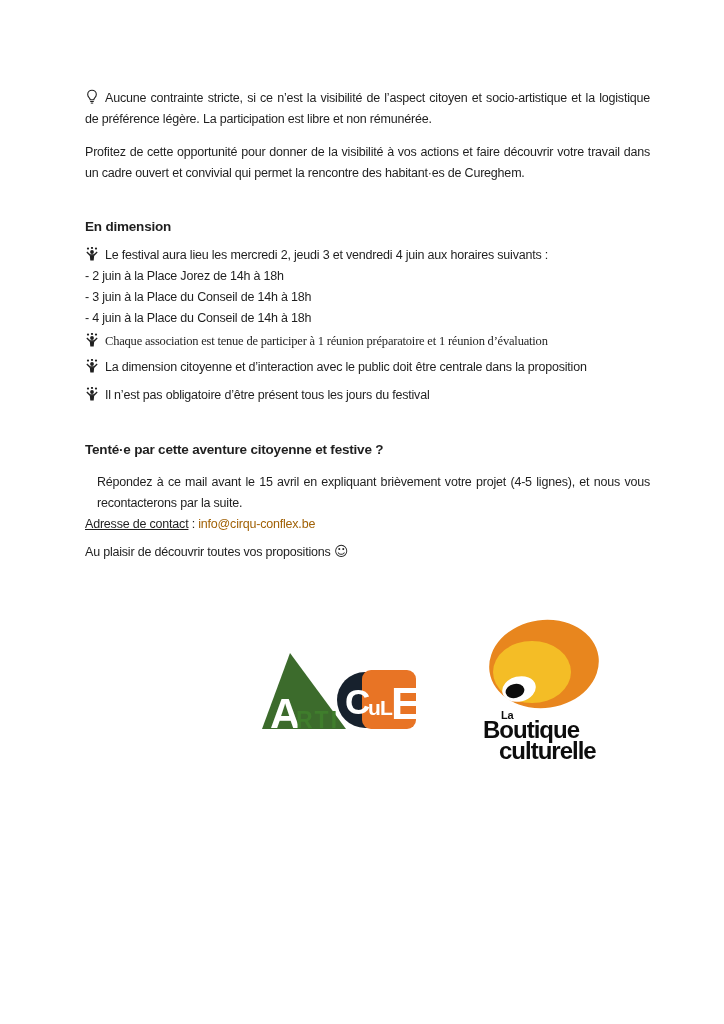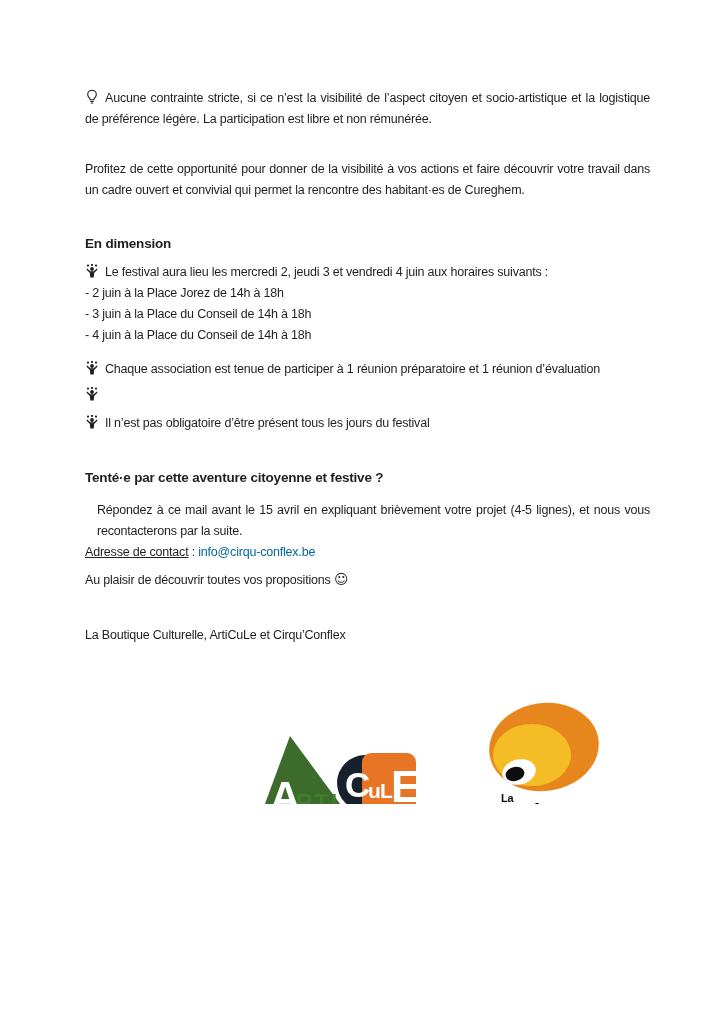--- a/index.html
+++ b/index.html
@@ -13,33 +13,33 @@
     font-size:12.5px;
     letter-spacing:-0.2px;
     line-height:21px;
     color:#1f1f1f;
     overflow:hidden;
   }
   p{margin:0;}
   .just{text-align:justify;}
   .icon{display:inline-block;vertical-align:-2px;margin-right:6px;}
   .icon svg{display:block;}
-  .p-opportunity{margin-top:29px;}
+  .p-opportunity{margin-top:12px;}
   .h-section{margin-top:32px;font-size:13.5px;font-weight:bold;letter-spacing:-0.2px;}
   .b-schedule{margin-top:8px;}
   .schedule-line{margin:0;}
-  .b-reunions{margin-top:13px;}
+  .b-reunions{margin-top:2px;font-family:Liberation Serif, serif;}
   .b-dimension{margin-top:5px;}
   .b-presence{margin-top:7px;}
   .h-invite{margin-top:33px;}
   .p-invite{margin-top:12px;}
   .p-invite span{display:block;text-align:justify;margin-left:12px;}
   .p-contact{margin-top:0;}
   .contact-label{text-decoration:underline;}
-  .email-link{color:#0369a1;text-decoration:none;cursor:pointer;}
+  .email-link{color:#a16207;text-decoration:none;cursor:pointer;}
   .p-closing{margin-top:6px;}
   .smiley{font-family:"DejaVu Sans",sans-serif;font-size:14px;letter-spacing:0;}
   .p-signature{margin-top:34px;}
   .logos{position:relative;margin-top:52px;height:160px;}
   .logo{position:absolute;}
   .logo svg{display:block;overflow:visible;}
   .logo-cirqu{left:0;top:14px;}
   .logo-articule{left:177px;top:34px;}
   .logo-boutique{left:390px;top:0;text-align:right;}
   svg text{font-family:"Liberation Sans",sans-serif;}
@@ -80,41 +80,40 @@
           <path d="M4.8 8.2 h4.4 l-.5 5.4 h-3.4 z"></path>
         </svg></span><span>Chaque association est tenue de participer à 1 réunion préparatoire et 1 réunion d’évaluation</span></p>
 
   <p class="b-dimension"><span class="icon"><svg width="14" height="14" viewBox="0 0 14 14" fill="#1f1f1f">
           <circle cx="3" cy="1.6" r="1.1"></circle>
           <circle cx="7" cy="1" r="1.1"></circle>
           <circle cx="11" cy="1.6" r="1.1"></circle>
           <circle cx="7" cy="5" r="1.9"></circle>
           <path d="M2.2 4.6 L5.2 7.2 L8.8 7.2 L11.8 4.6 L12.6 5.6 L9.4 8.7 L4.6 8.7 L1.4 5.6 Z"></path>
           <path d="M4.8 8.2 h4.4 l-.5 5.4 h-3.4 z"></path>
-        </svg></span></p>
+        </svg></span><span>La dimension citoyenne et d’interaction avec le public doit être centrale dans la proposition</span></p>
 
   <p class="b-presence"><span class="icon"><svg width="14" height="14" viewBox="0 0 14 14" fill="#1f1f1f">
           <circle cx="3" cy="1.6" r="1.1"></circle>
           <circle cx="7" cy="1" r="1.1"></circle>
           <circle cx="11" cy="1.6" r="1.1"></circle>
           <circle cx="7" cy="5" r="1.9"></circle>
           <path d="M2.2 4.6 L5.2 7.2 L8.8 7.2 L11.8 4.6 L12.6 5.6 L9.4 8.7 L4.6 8.7 L1.4 5.6 Z"></path>
           <path d="M4.8 8.2 h4.4 l-.5 5.4 h-3.4 z"></path>
         </svg></span><span>Il n’est pas obligatoire d’être présent tous les jours du festival</span></p>
 
   <p class="h-section h-invite">Tenté·e par cette aventure citoyenne et festive ?</p>
   <p class="p-invite">
       <span>Répondez à ce mail avant le 15 avril en expliquant brièvement votre projet (4-5 lignes), et nous vous recontacterons par la suite.</span>
     </p>
 
   <p class="p-contact"><span class="contact-label">Adresse de contact</span><span> : </span><a class="email-link">info@cirqu-conflex.be</a></p>
 
   <p class="p-closing"><span>Au plaisir de découvrir toutes vos propositions</span> <span class="smiley">☺</span></p>
 
-  <p class="p-signature">La Boutique Culturelle, ArtiCuLe et Cirqu’Conflex</p>
 
   <div class="logos">
 
 
     <div class="logo logo-articule">
       <svg width="154" height="84" viewBox="0 0 154 84">
         <polygon points="28,4 84,80 0,80" fill="#3c6b2c"></polygon>
         <text x="8" y="79" font-size="42" font-weight="bold" fill="#ffffff">A</text>
         <text x="34" y="79" font-size="23" font-weight="bold" letter-spacing="2" fill="#3f7d2c">RTI</text>
         <circle cx="103" cy="51" r="28" fill="#17212d"></circle>

